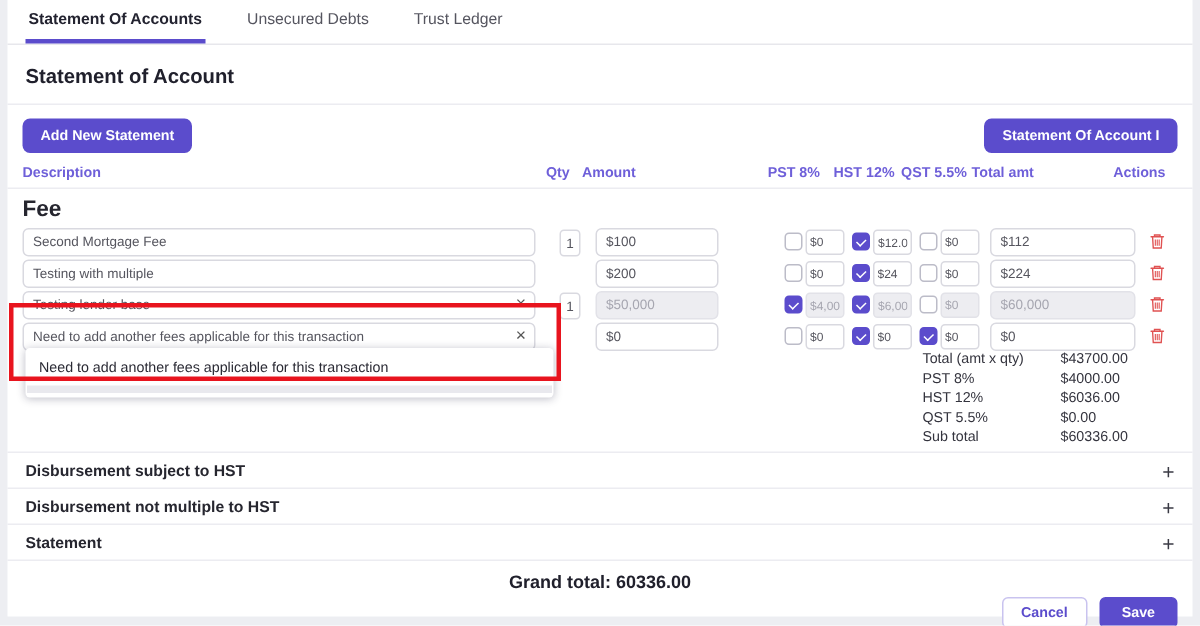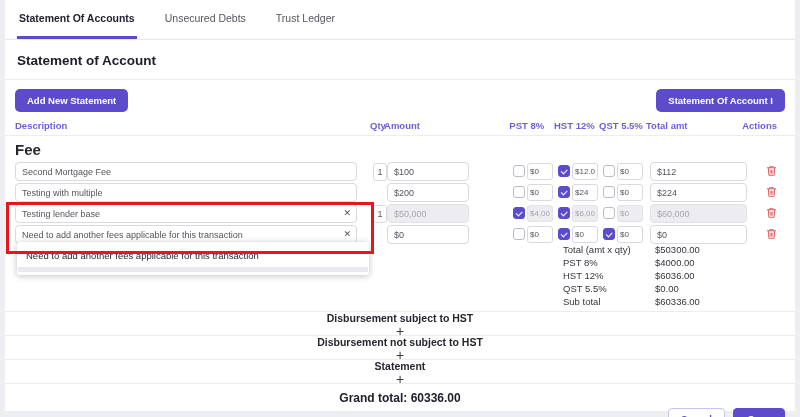--- a/index.html
+++ b/index.html
@@ -1,40 +1,40 @@
 <!DOCTYPE html>
 <html><head>
 <meta charset="utf-8">
 <style>
   * { margin:0; padding:0; box-sizing:border-box; }
   html,body { width:800px; height:417px; }
   body { position:relative; background:#edeef2; font-family:"Liberation Sans","DejaVu Sans",sans-serif; overflow:hidden; }
   .app { position:absolute; left:5px; top:0; width:790px; height:411px; background:#ffffff; overflow:visible; }
 
   
-  .tabs { display:flex; gap:26px; padding:0 12px; height:40px; border-bottom:1px solid #e7e7ec; }
+  .tabs { display:flex; gap:26px; padding:0 12px; height:30px; border-bottom:1px solid #e7e7ec; }
   .tab { display:flex; align-items:center; font-size:10.5px; color:#55555f; border-bottom:3px solid transparent; padding:0 2px; cursor:pointer; white-space:nowrap; }
   .tab.active { color:#232330; font-weight:700; border-bottom-color:#5b4ccc; }
 
   
   .heading-sec { padding:13px 12px 11px; border-bottom:1px solid #ececf1; }
   .page-title { font-size:13.5px; font-weight:700; color:#20202c; }
 
   
   .toolbar { display:flex; justify-content:space-between; align-items:center; padding:9px 10px 8px; }
   .btn-primary { background:#5b4ccc; color:#fff; border:none; border-radius:5px; font-size:9.5px; font-weight:600; padding:6px 12px; cursor:pointer; font-family:inherit; }
 
   
   .thead { display:flex; align-items:flex-start; padding:0 10px 4px; border-bottom:1px solid #ececf1; }
   .thead > div { font-size:9.5px; font-weight:600; color:#6e5fd9; white-space:nowrap; }
 
   
   .c-desc { width:342px; position:relative; }
   .c-qty { width:14px; margin-left:16px; }
-  .c-amt { width:82px; }
+  .c-amt { width:82px; margin-left:10px; }
   .c-tax { width:40px; margin-left:44px; display:flex; align-items:center; gap:2px; }
   .c-tax2 { width:40px; margin-left:5px; display:flex; align-items:center; gap:2px; }
   .c-tax3 { width:40px; margin-left:5px; display:flex; align-items:center; gap:2px; }
   .c-total { width:97px; margin-left:7px; }
   .c-act { margin-left:auto; padding-right:8px; display:flex; justify-content:flex-end; text-align:center; }
 
   .fee-label { padding:5px 10px 3px; font-size:15px; font-weight:700; color:#26262f; }
 
   .rows { padding:0 10px; }
   .trow { display:flex; align-items:center; height:20px; margin-bottom:1px; }
@@ -52,27 +52,27 @@
   .cb[data-checked="true"]::after { content:""; position:absolute; left:2.2px; top:2.8px; width:5.2px; height:2.6px; border-left:1.4px solid #fff; border-bottom:1.4px solid #fff; transform:rotate(-45deg); }
 
   .trash { display:inline-flex; cursor:pointer; }
 
   
   .mid-zone { position:relative; margin:0 10px; height:66px; }
   .dropdown { position:absolute; left:2px; top:-3px; width:352px; background:#fff; border-radius:3px; box-shadow:0 1px 6px rgba(30,30,60,.28); padding:4px 0 2px; z-index:5; }
   .dropdown-item { font-size:9.5px; color:#2a2a34; padding:4px 9px 2px; cursor:pointer; }
   .dropdown-strip { height:5px; background:#e9e9ee; margin:4px 1px 1px; }
 
-  .summary { position:absolute; left:548px; top:-2px; width:175px; }
+  .summary { position:absolute; left:600px; top:-2px; width:175px; }
   .srow { display:flex; font-size:9.5px; color:#34343e; line-height:13px; }
   .srow .lbl { width:92px; }
   .srow .val { flex:1; }
 
   
-  .sec { display:flex; justify-content:space-between; align-items:center; height:24px; padding:0 12px; border-top:1px solid #ececf1; cursor:pointer;flex-direction:column; }
+  .sec { display:flex; justify-content:space-between; align-items:center; height:24px; padding:0 12px; border-top:1px solid #ececf1; cursor:pointer; }
   .sec .sec-label { font-size:10.5px; font-weight:700; color:#26262f; }
   .plus { font-size:14px; font-weight:300; color:#3a3a44; line-height:1; cursor:pointer; }
 
   .grand { border-top:1px solid #ececf1; padding:7px 12px 0; font-size:12px; font-weight:700; color:#20202c;text-align:center; }
 
   .footer { display:flex; justify-content:flex-end; gap:8px; padding:3px 10px 0; }
   .btn-cancel { background:#fff; color:#5b4ccc; border:1px solid #c9c3ef; border-radius:4px; font-size:9.5px; font-weight:600; padding:4px 12px; cursor:pointer; font-family:inherit; }
   .btn-save { background:#5b4ccc; color:#fff; border:1px solid #5b4ccc; border-radius:4px; font-size:9.5px; font-weight:600; padding:4px 14px; cursor:pointer; font-family:inherit; }
 
   
@@ -237,21 +237,21 @@
   </div>
 
   <div class="mid-zone">
     <div class="dropdown">
       <div class="dropdown-item">Need to add another fees applicable for this transaction</div>
       <div class="dropdown-strip"></div>
     </div>
     <div class="summary">
       <div class="srow">
           <span class="lbl">Total (amt x qty)</span>
-          <span class="val">$50300.00</span>
+          <span class="val">$43700.00</span>
         </div>
       <div class="srow">
           <span class="lbl">PST 8%</span>
           <span class="val">$4000.00</span>
         </div>
       <div class="srow">
           <span class="lbl">HST 12%</span>
           <span class="val">$6036.00</span>
         </div>
       <div class="srow">
@@ -263,21 +263,21 @@
           <span class="val">$60336.00</span>
         </div>
     </div>
   </div>
 
   <div class="sec">
     <span class="sec-label">Disbursement subject to HST</span>
     <span class="plus">+</span>
   </div>
   <div class="sec">
-    <span class="sec-label">Disbursement not subject to HST</span>
+    <span class="sec-label">Disbursement not multiple to HST</span>
     <span class="plus">+</span>
   </div>
   <div class="sec">
     <span class="sec-label">Statement</span>
     <span class="plus">+</span>
   </div>
 
   <div class="grand">Grand total: 60336.00</div>
 
   <div class="footer">

